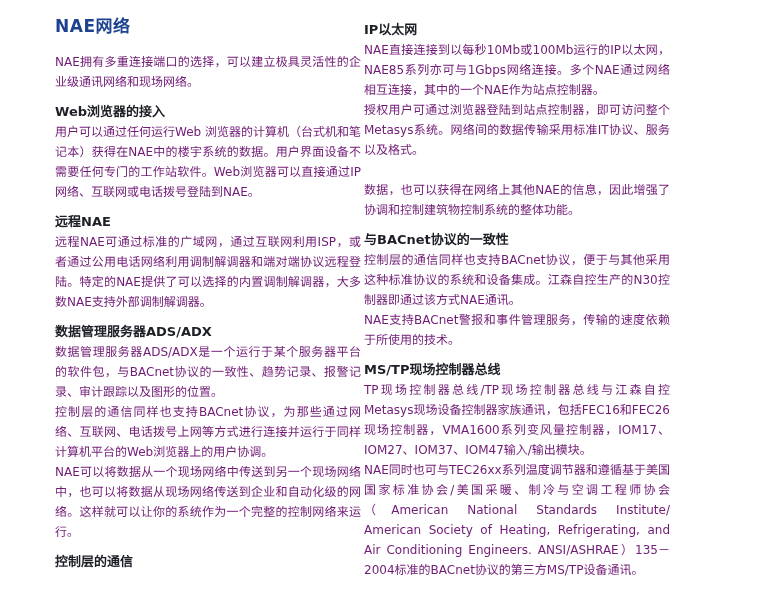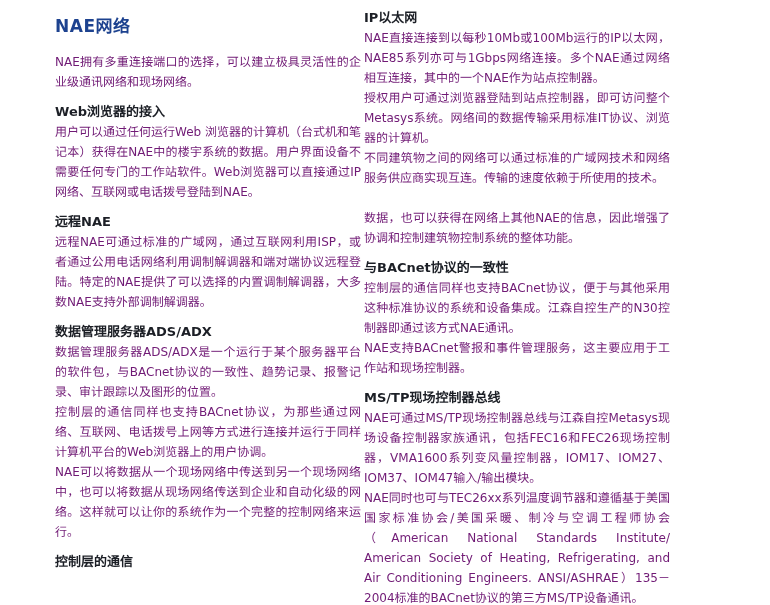--- a/index.html
+++ b/index.html
@@ -20,21 +20,21 @@
   .col {
     box-sizing: border-box;
     width: 322px;
   }
   .col-left {
     margin-left: 55px;
     padding-top: 14px;
   }
   .col-right {
     margin-left: 3px;
-    padding-top: 8px;
+    padding-top: 20px;
   }
   .col > :first-child { margin-top: 0; }
   .h1 {
     font-size: 17px;
     font-weight: bold;
     color: #1d428f;
     line-height: 24px;
     margin: 0 0 14px 0;
     letter-spacing: 0.5px;
   }
@@ -72,24 +72,23 @@
     <p class="p">数据管理服务器ADS/ADX是一个运行于某个服务器平台的软件包，与BACnet协议的一致性、趋势记录、报警记录、审计跟踪以及图形的位置。</p>
     <p class="p">控制层的通信同样也支持BACnet协议，为那些通过网络、互联网、电话拨号上网等方式进行连接并运行于同样计算机平台的Web浏览器上的用户协调。</p>
     <p class="p">NAE可以将数据从一个现场网络中传送到另一个现场网络中，也可以将数据从现场网络传送到企业和自动化级的网络。这样就可以让你的系统作为一个完整的控制网络来运行。</p>
     <div class="h2">控制层的通信</div>
 
   </div>
 
   <div class="col col-right">
     <div class="h2">IP以太网</div>
     <p class="p">NAE直接连接到以每秒10Mb或100Mb运行的IP以太网，NAE85系列亦可与1Gbps网络连接。多个NAE通过网络相互连接，其中的一个NAE作为站点控制器。</p>
-    <p class="p">授权用户可通过浏览器登陆到站点控制器，即可访问整个Metasys系统。网络间的数据传输采用标准IT协议、浏览器的计算机。</p>
-    <p class="p">不同建筑物之间的网络可以通过标准的广域网技术和网络服务供应商实现互连。传输的速度依赖于所使用的技术。</p>
+    <p class="p">授权用户可通过浏览器登陆到站点控制器，即可访问整个Metasys系统。网络间的数据传输采用标准IT协议、服务以及格式。</p>
     <p class="p p-gap">数据，也可以获得在网络上其他NAE的信息，因此增强了协调和控制建筑物控制系统的整体功能。</p>
     <div class="h2">与BACnet协议的一致性</div>
     <p class="p">控制层的通信同样也支持BACnet协议，便于与其他采用这种标准协议的系统和设备集成。江森自控生产的N30控制器即通过该方式NAE通讯。</p>
-    <p class="p">NAE支持BACnet警报和事件管理服务，这主要应用于工作站和现场控制器。</p>
+    <p class="p">NAE支持BACnet警报和事件管理服务，传输的速度依赖于所使用的技术。</p>
     <div class="h2">MS/TP现场控制器总线</div>
-    <p class="p">NAE可通过MS/TP现场控制器总线与江森自控Metasys现场设备控制器家族通讯，包括FEC16和FEC26现场控制器，VMA1600系列变风量控制器，IOM17、IOM27、IOM37、IOM47输入/输出模块。</p>
+    <p class="p">TP现场控制器总线/TP现场控制器总线与江森自控Metasys现场设备控制器家族通讯，包括FEC16和FEC26现场控制器，VMA1600系列变风量控制器，IOM17、IOM27、IOM37、IOM47输入/输出模块。</p>
     <p class="p">NAE同时也可与TEC26xx系列温度调节器和遵循基于美国国家标准协会/美国采暖、制冷与空调工程师协会（American National Standards Institute/ American Society of Heating, Refrigerating, and Air Conditioning Engineers. ANSI/ASHRAE）135－2004标准的BACnet协议的第三方MS/TP设备通讯。</p>
   </div>
 
 </div>
 
 </body></html>

